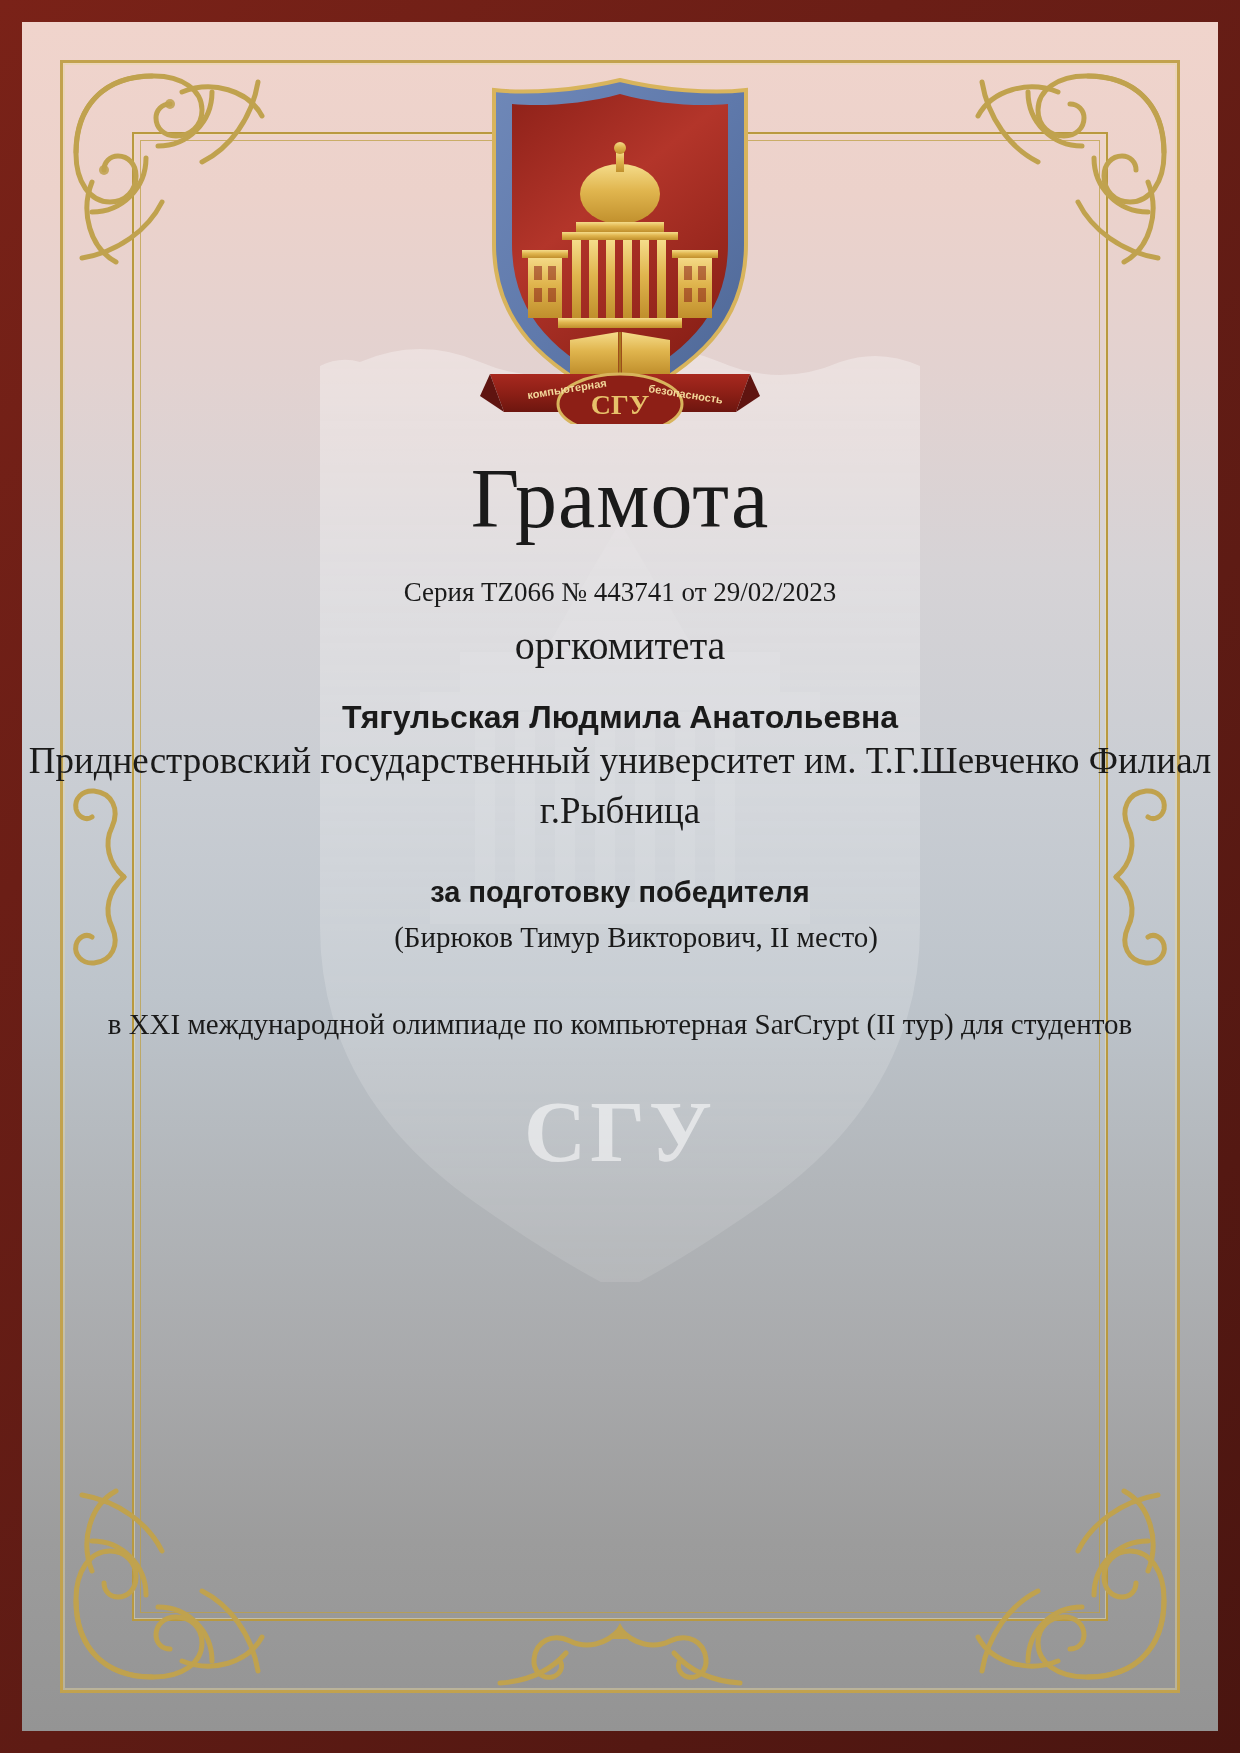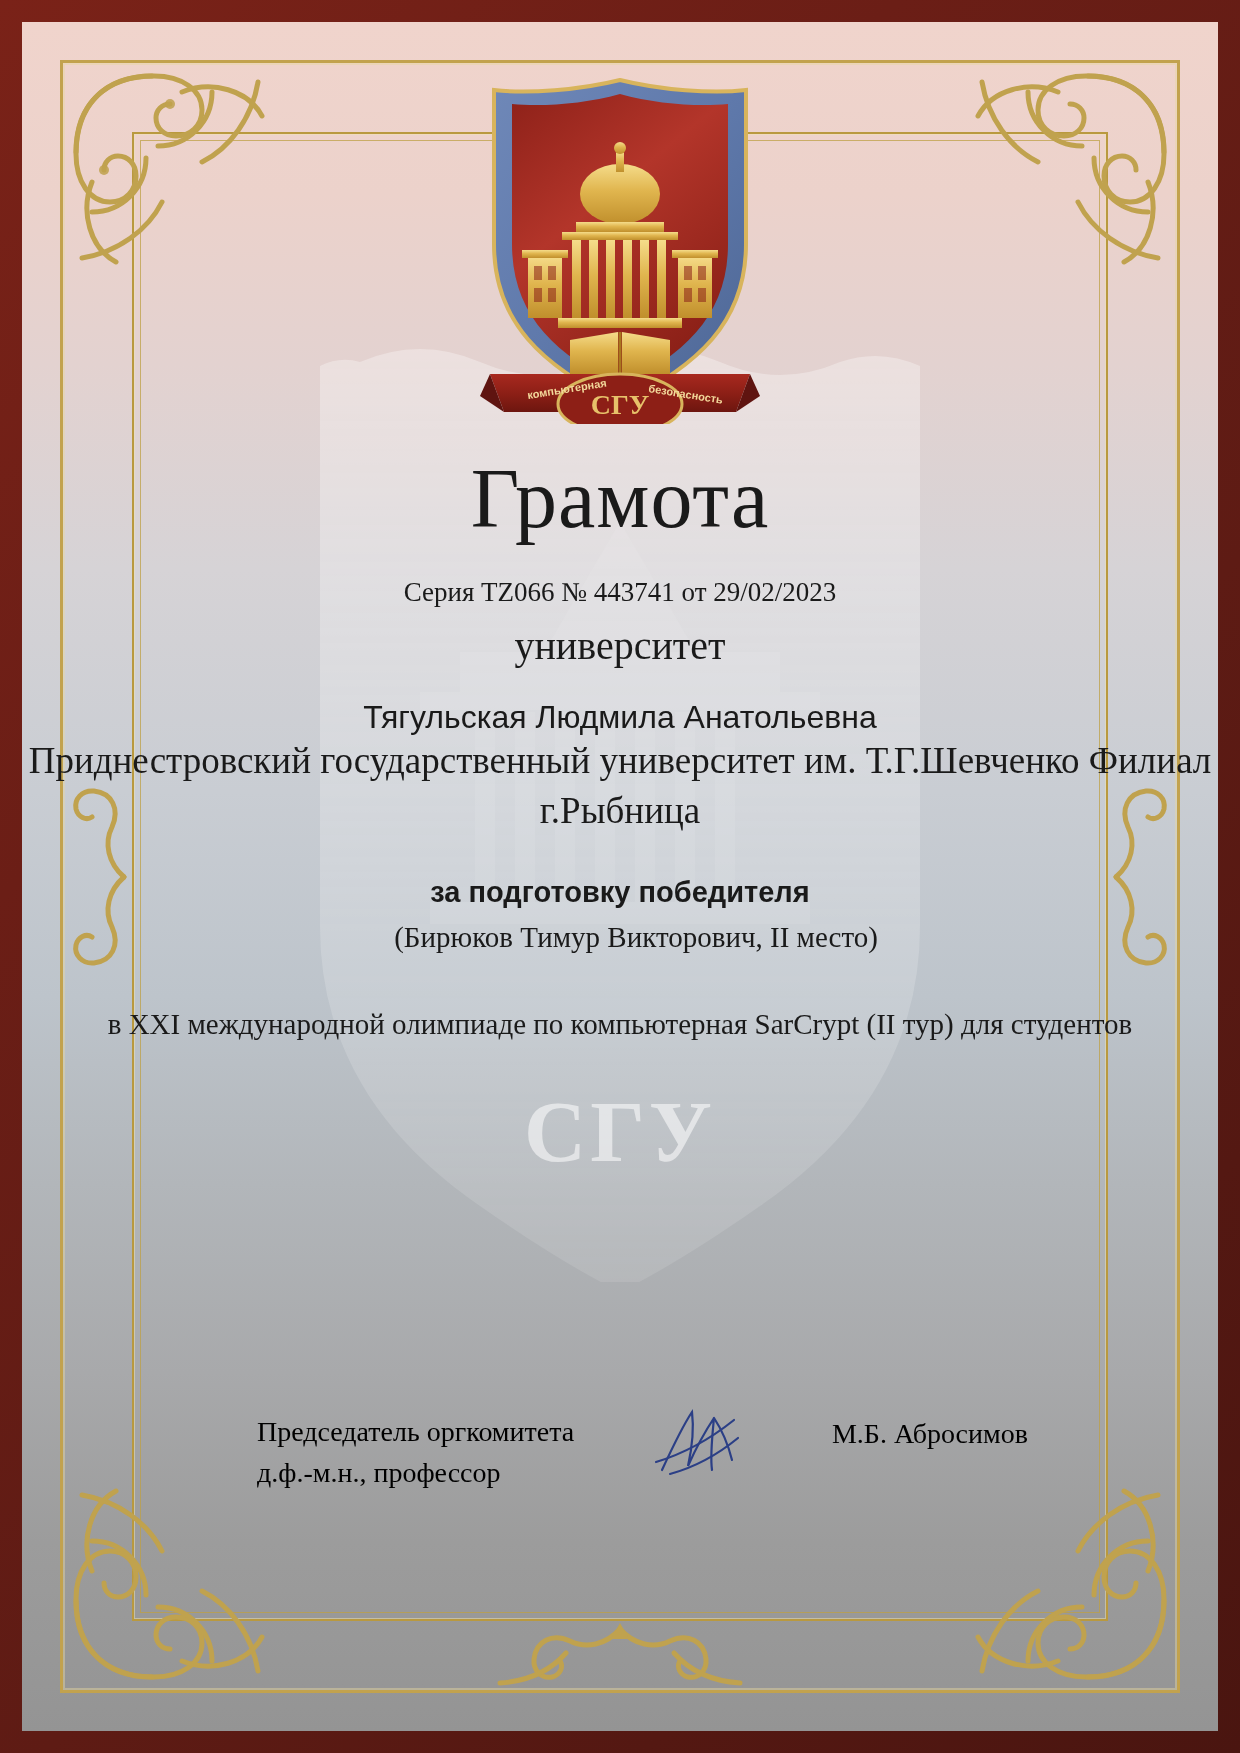--- a/index.html
+++ b/index.html
@@ -168,21 +168,21 @@
     margin-top: 36px;
     font-size: 27px;
   }
   .awarded {
     margin-top: 14px;
     font-size: 40px;
   }
   .recipient {
     margin-top: 30px;
     font-size: 32px;
-    font-weight: normal;
+    font-weight: bold;
     font-family: "Liberation Sans", sans-serif;
   }
   .org {
     font-size: 37px;
     line-height: 1.35;
   }
   .reason {
     margin-top: 40px;
     font-size: 29px;
     font-weight: bold;
@@ -412,36 +412,23 @@
       <path d="M150 352 L190 352 L170 376 Z" fill="#c8a13c"></path>
 
       <text x="78" y="325" font-family="Liberation Sans, sans-serif" font-size="11" font-weight="bold" fill="#f2d79a" transform="rotate(-9 78 325)">компьютерная</text>
       <text x="198" y="318" font-family="Liberation Sans, sans-serif" font-size="11" font-weight="bold" fill="#f2d79a" transform="rotate(9 198 318)">безопасность</text>
       <text x="170" y="340" text-anchor="middle" font-family="Liberation Serif, serif" font-size="28" font-weight="bold" fill="#e7c16a">СГУ</text>
     </svg>
 
     <div class="content">
       <div class="title">Грамота</div>
       <div class="serial">Серия TZ066 № 443741 от 29/02/2023</div>
-      <div class="awarded">университет</div>
+      <div class="awarded">оргкомитета</div>
       <div class="recipient">Тягульская Людмила Анатольевна</div>
       <div class="org">Приднестровский государственный университет им. Т.Г.Шевченко Филиал г.Рыбница</div>
       <div class="reason">за подготовку победителя</div>
       <div class="winner">(Бирюков Тимур Викторович, II место)</div>
       <div class="event">в XXI международной олимпиаде по компьютерная SarCrypt (II тур) для студентов</div>
     </div>
 
-    <div class="signature-row">
-      <div class="sig-left">Председатель оргкомитета
-д.ф.-м.н., профессор</div>
-      <svg class="sig-mark" viewBox="0 0 110 80" xmlns="http://www.w3.org/2000/svg">
-        <g fill="none" stroke="#2b3f86" stroke-width="2.2" stroke-linecap="round">
-          <path d="M14 66 C26 40 36 20 44 8 C46 24 44 44 40 62 C48 44 58 26 66 14 C64 34 62 52 64 66"></path>
-          <path d="M8 58 C28 52 56 40 86 16"></path>
-          <path d="M22 70 C44 64 68 52 90 34"></path>
-          <path d="M66 14 C74 26 80 40 84 56"></path>
-        </g>
-      </svg>
-      <div class="sig-name">М.Б. Абросимов</div>
-    </div>
 
   </div>
 </div>
 
 </body></html>

